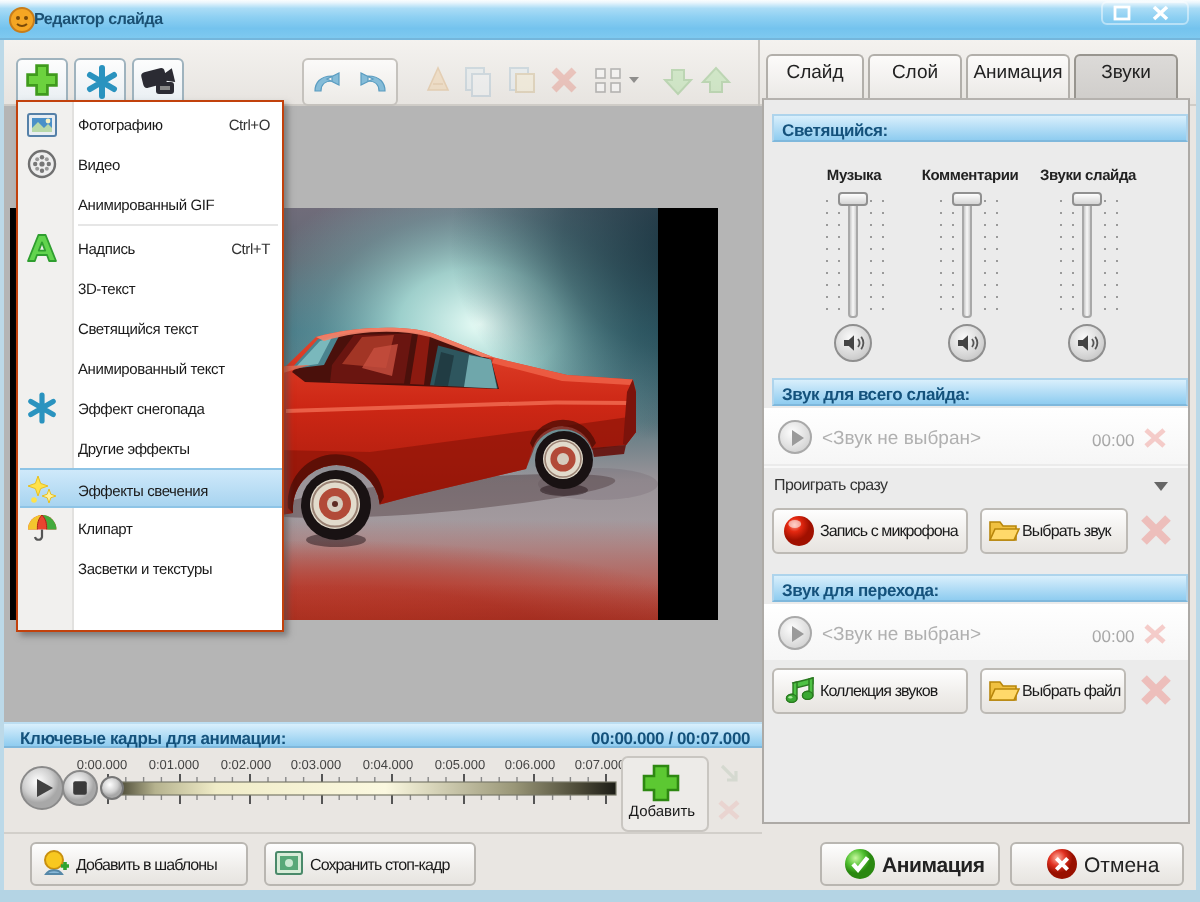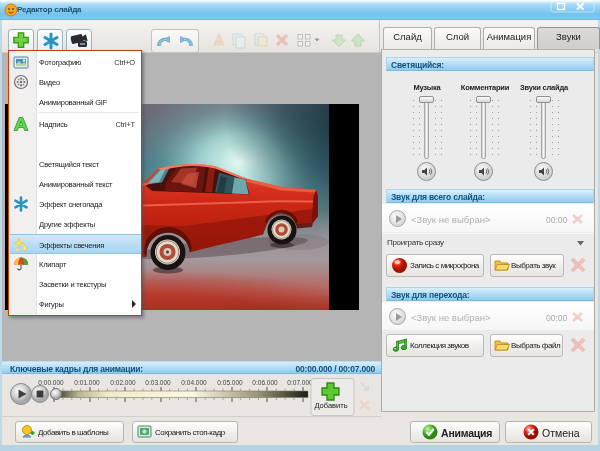--- a/index.html
+++ b/index.html
@@ -374,21 +374,21 @@
       </defs>
       <circle cx="8" cy="8" r="7.5" fill="url(#rr)"></circle>
       <path d="M5.2 5.2 L10.8 10.8 M10.8 5.2 L5.2 10.8" stroke="#fff" stroke-width="2"></path>
     </svg>
   <div class="abs" style="left:542px;top:427px;font-size:10.5px;color:#222">Отмена</div>
 
   <div class="abs" id="rpanel"></div>
   <div class="tab abs" style="left:383px;width:49px">Слайд</div>
   <div class="tab abs" style="left:434px;width:47px">Слой</div>
   <div class="tab abs" style="left:483px;width:52px">Анимация</div>
-  <div class="tab abs" id="tab4" style="left:537px;width:63px">Звуки</div>
+  <div class="tab abs" id="tab4" style="left:537px;width:52px">Звуки</div>
 
   <div class="bluebar abs" style="left:386px;top:57px">Светящийся:</div>
   <div class="slbl" style="left:404px;top:83px;width:46px;text-align:center">Музыка</div>
   <div class="slbl" style="left:445px;top:83px;width:80px;text-align:center">Комментарии</div>
   <div class="slbl" style="left:504px;top:83px;width:80px;text-align:center">Звуки слайда</div>
 
   <div class="dots" style="left:413px;top:100px;height:56px"></div>
     <div class="dots" style="left:419px;top:100px;height:56px"></div>
   <div class="dots" style="left:435px;top:100px;height:56px"></div>
     <div class="dots" style="left:441px;top:100px;height:56px"></div>
@@ -520,20 +520,23 @@
     <div class="mi" style="top:41px">
         <span class="t">Анимированный GIF</span>
       </div>
     <div class="mi" style="top:63px">
         <svg class="ic">
           <path d="M6.2 1.5 h3.6 L15 14.5 h-3.4 l-1.1 -3 H5.5 l-1.1 3 H1 z M8 5.2 L6.4 9.3 h3.2 z" fill="#62d44e" stroke="#2f9e2f" stroke-width="0.9" stroke-linejoin="round"></path>
         </svg>
         <span class="t">Надпись</span>
         <span class="sc">Ctrl+T</span>
       </div>
+    <div class="mi" style="top:83px">
+        <span class="t">3D-текст</span>
+      </div>
     <div class="mi" style="top:103px">
         <span class="t">Светящийся текст</span>
       </div>
     <div class="mi" style="top:123px">
         <span class="t">Анимированный текст</span>
       </div>
     <div class="mi" style="top:163px">
         <span class="t">Другие эффекты</span>
       </div>
     <div class="mi" style="top:143px">
@@ -562,21 +565,15 @@
             <path d="M8 1.5 A7.2 7.2 0 0 1 15.2 8.7 L10.6 8.7 A6 8 0 0 0 8 1.5 z" fill="#44aa3c"></path>
             <path d="M8 1.5 C6 3.5 5.6 6 5.7 8.7 M8 1.5 C10 3.5 10.4 6 10.3 8.7" stroke="#a8261a" stroke-width="0.5" fill="none"></path>
             <path d="M8 8.7 V12.5 a1.8 1.8 0 0 1 -3.5 0" stroke="#555" stroke-width="1.1" fill="none"></path>
           </g>
         </svg>
         <span class="t">Клипарт</span>
       </div>
     <div class="mi" style="top:223px">
         <span class="t">Засветки и текстуры</span>
       </div>
-    <div class="mi" style="top:243px">
-        <span class="t">Фигуры</span>
-        <svg style="position:absolute;right:4px;top:6px" width="6" height="8">
-          <path d="M1 0 L5 4 L1 8 z" fill="#222"></path>
-        </svg>
-      </div>
     <div id="msep"></div>
   </div>
 </div>
 
 </body></html>

